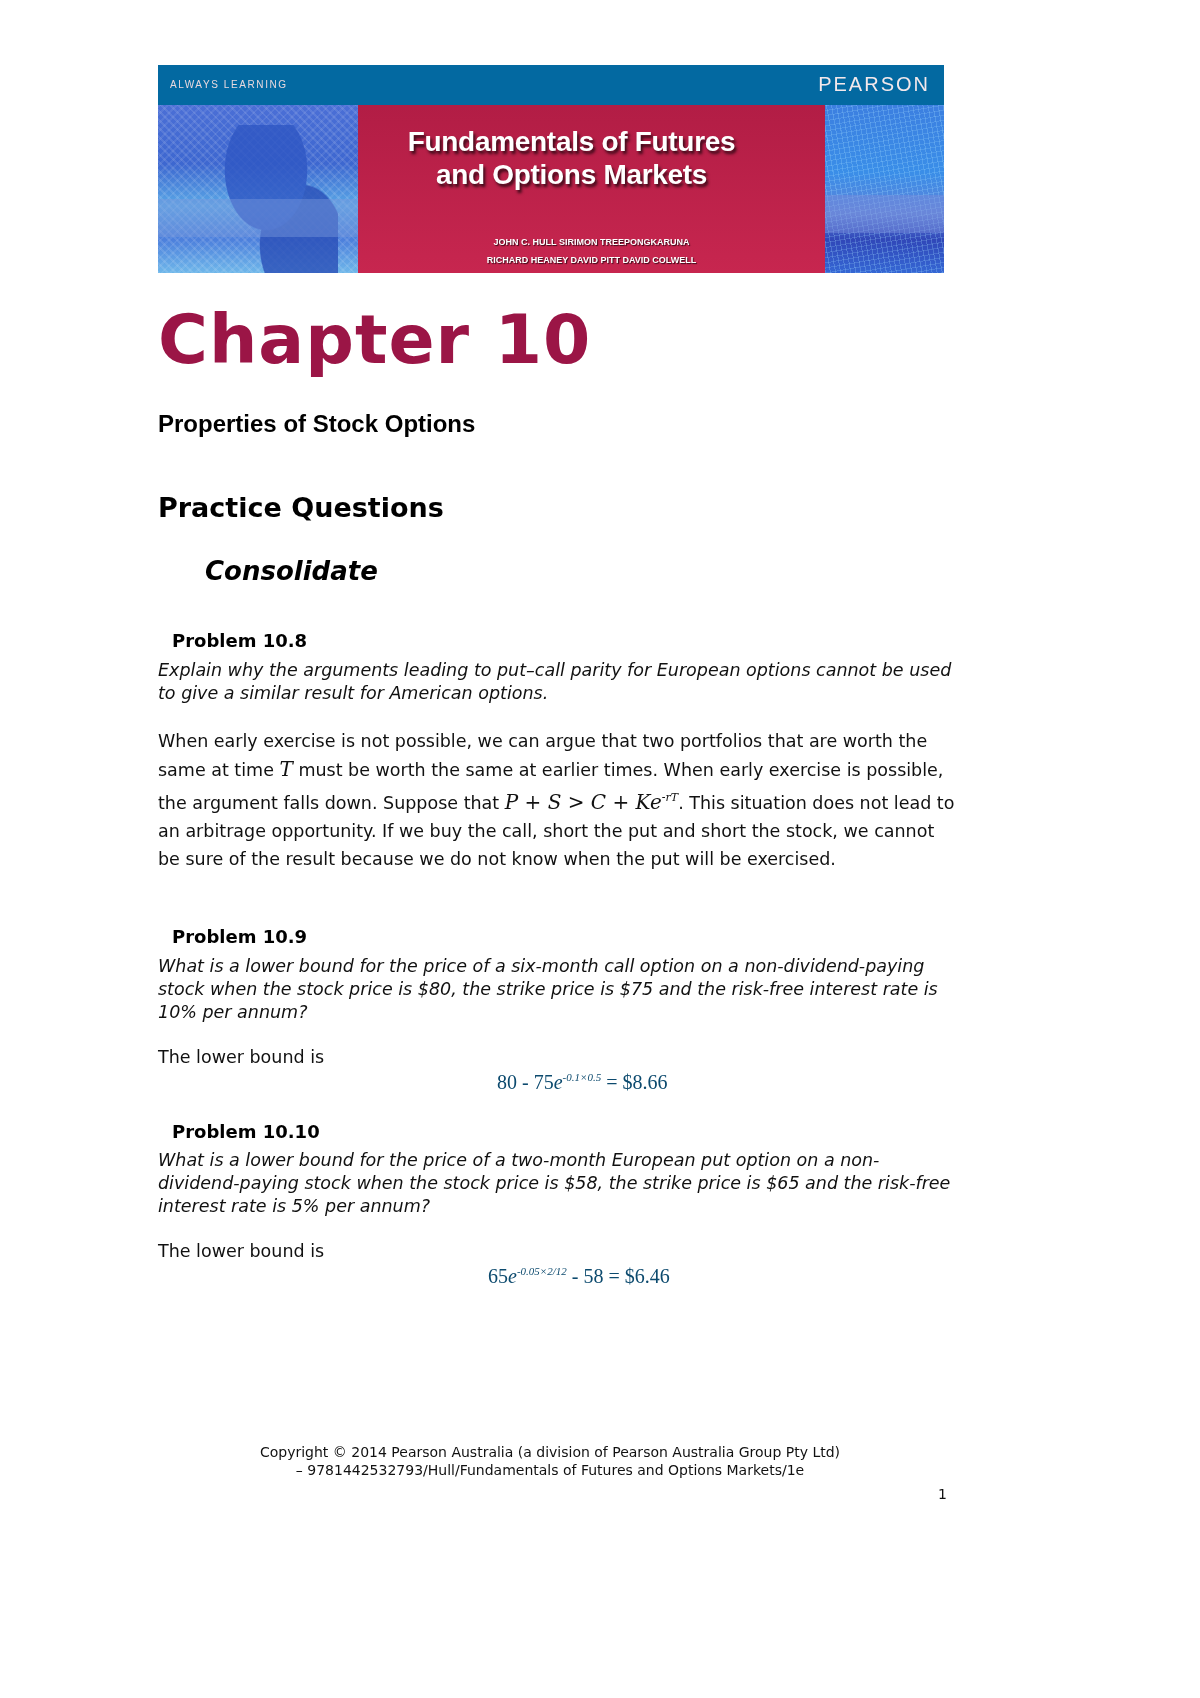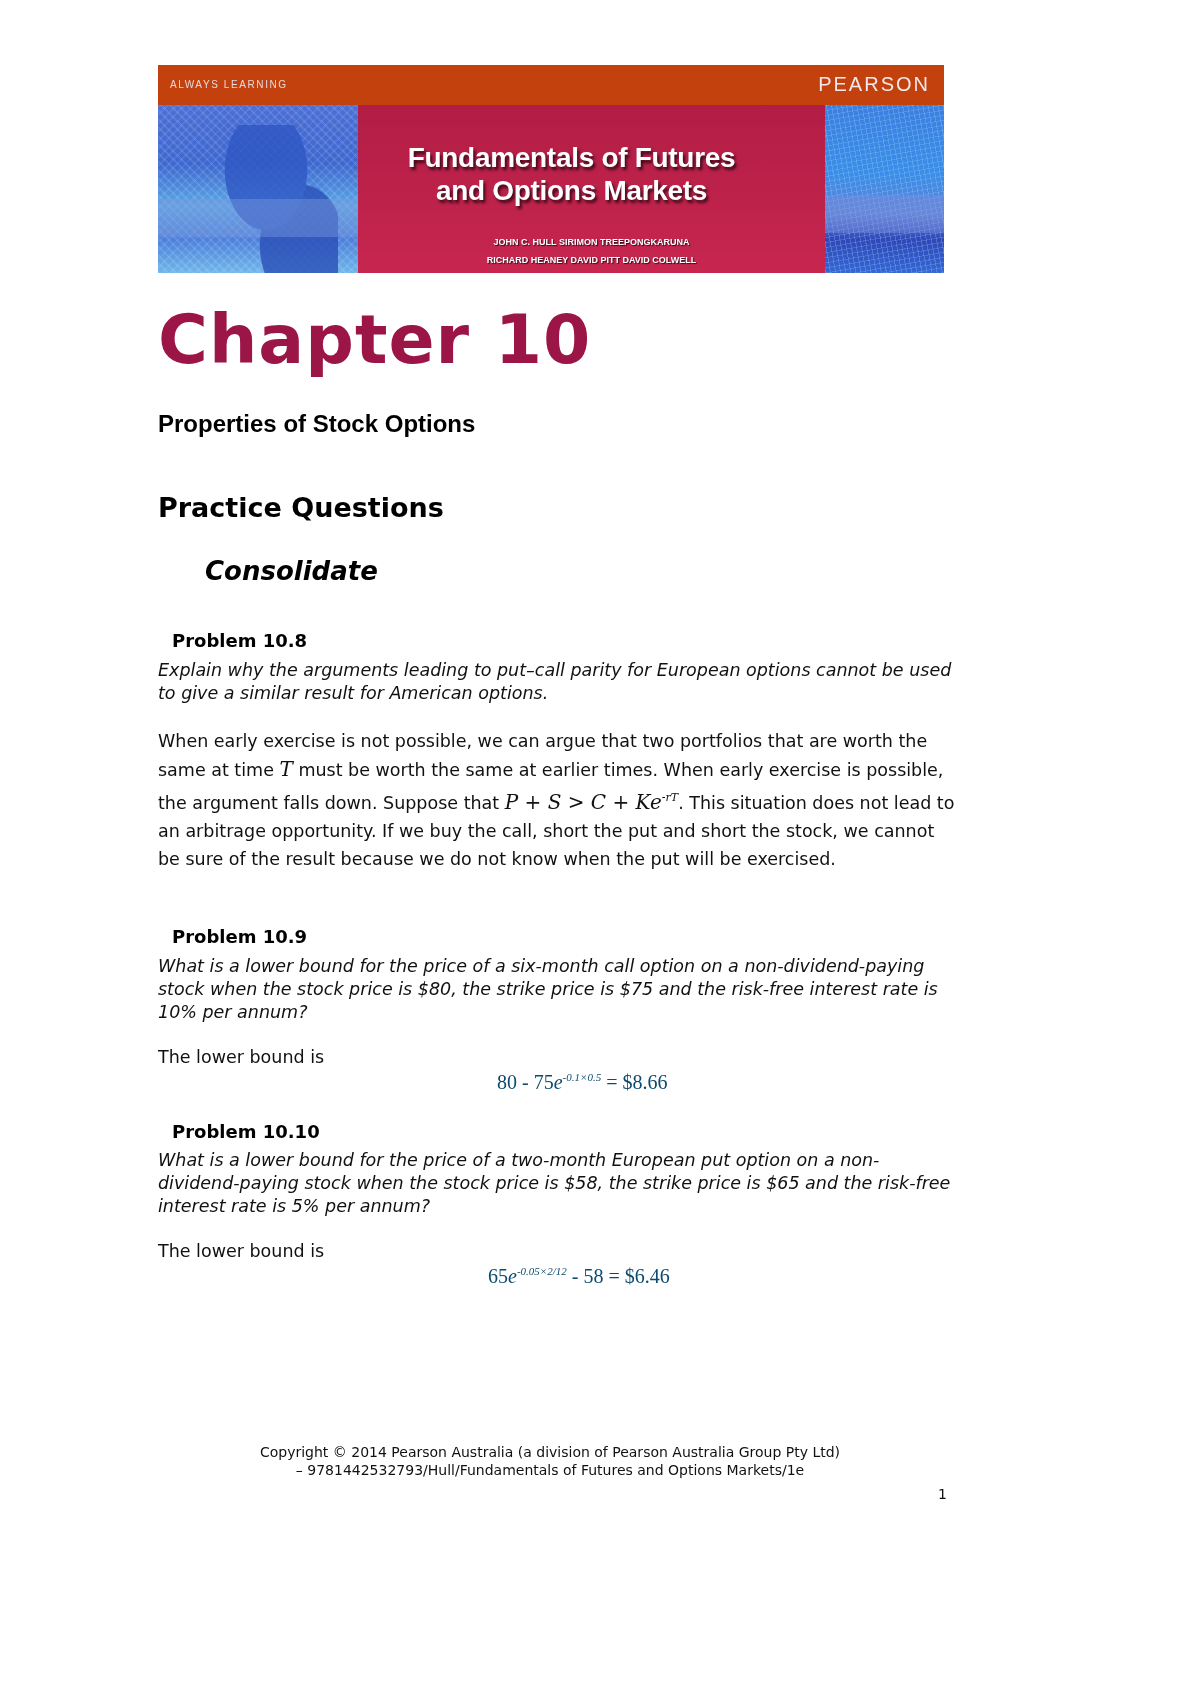--- a/index.html
+++ b/index.html
@@ -2,21 +2,21 @@
 <html><head>
 <meta charset="utf-8">
 <style>
   html, body { margin:0; padding:0; background:#ffffff; }
   body { width:1200px; height:1698px; position:relative; overflow:hidden;
          font-family:"DejaVu Sans", "Liberation Sans", sans-serif; color:#111; }
   .page { position:absolute; left:0; top:0; width:1200px; height:1698px; }
 
   
   .banner { position:absolute; left:158px; top:65px; width:786px; height:208px; overflow:hidden; }
-  .banner-bar { position:absolute; left:0; top:0; width:786px; height:44px; background:#c2410c; }
+  .banner-bar { position:absolute; left:0; top:0; width:786px; height:44px; background:#0369a1; }
   .tagline { position:absolute; left:12px; top:14px; font-size:10px; letter-spacing:1.6px; color:#e9d9de;
              font-family:"Liberation Sans", sans-serif; }
   .publisher { position:absolute; right:14px; top:8px; font-size:20px; letter-spacing:2px; color:#f3e8eb;
                font-family:"Liberation Sans", sans-serif; }
   .img-left { position:absolute; left:0; top:40px; width:200px; height:168px;
     background:
       repeating-linear-gradient(45deg, rgba(255,255,255,0.10) 0 2px, transparent 2px 6px),
       repeating-linear-gradient(-45deg, rgba(255,255,255,0.08) 0 2px, transparent 2px 6px),
       linear-gradient(180deg, #4b6fd6 0%, #3d67d0 35%, #5aa7e6 60%, #4c7fdc 80%, #6fb7ea 100%); }
   .img-left .band { position:absolute; left:0; width:200px; height:38px; background:rgba(120,150,220,0.45); top:94px; }
@@ -26,21 +26,21 @@
   .img-right { position:absolute; left:667px; top:40px; width:119px; height:168px;
     background:
       repeating-linear-gradient(80deg, rgba(160,220,255,0.25) 0 1px, transparent 1px 5px),
       repeating-linear-gradient(-10deg, rgba(160,220,255,0.20) 0 1px, transparent 1px 5px),
       linear-gradient(180deg, #3c7fe0 0%, #3a8ee8 40%, #5f83d8 65%, #3047b8 80%, #3567d4 100%); }
   .img-right .band { position:absolute; left:0; top:90px; width:119px; height:38px; background:rgba(120,140,220,0.45); }
   .center-panel { position:absolute; left:200px; top:40px; width:467px; height:168px;
     background:linear-gradient(180deg, #b21d45 0%, #c7264f 100%); }
   .book-title { position:absolute; left:0; top:20px; width:427px; text-align:center;
      font-family:"Liberation Sans", sans-serif; font-weight:bold; font-size:28px; line-height:33px;
-     color:#ffffff; text-shadow:2px 3px 3px #3a0a18; letter-spacing:-0.3px;margin-top:16px; }
+     color:#ffffff; text-shadow:2px 3px 3px #3a0a18; letter-spacing:-0.3px; }
   .authors { position:absolute; left:0; top:128px; width:467px; text-align:center;
      font-family:"Liberation Sans", sans-serif; font-weight:bold; font-size:9px; line-height:18px;
      color:#ffffff; text-shadow:1px 1px 1px #3a0a18; }
 
   
   .chapter { position:absolute; left:158px; top:300px; font-size:68px; font-weight:bold; color:#9b1546;
              font-family:"DejaVu Sans", sans-serif; letter-spacing:1px; line-height:80px; }
   .subtitle { position:absolute; left:158px; top:400px; font-size:24px; font-weight:bold; color:#000;
               font-family:Liberation Sans, sans-serif; line-height:48px; }
   .practice { position:absolute; left:158px; top:490px; font-size:27px; font-weight:bold; color:#000;

